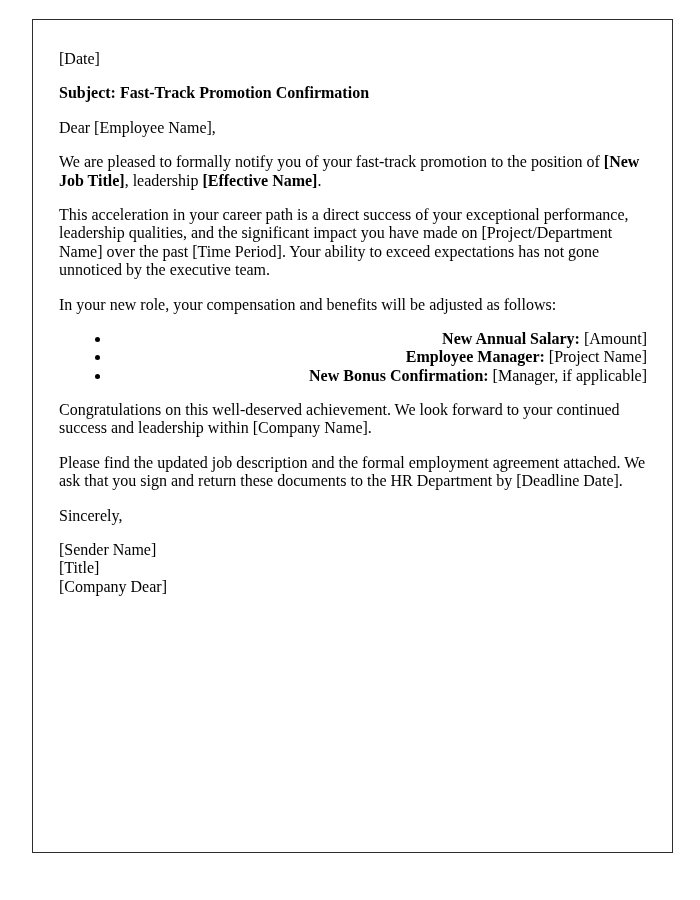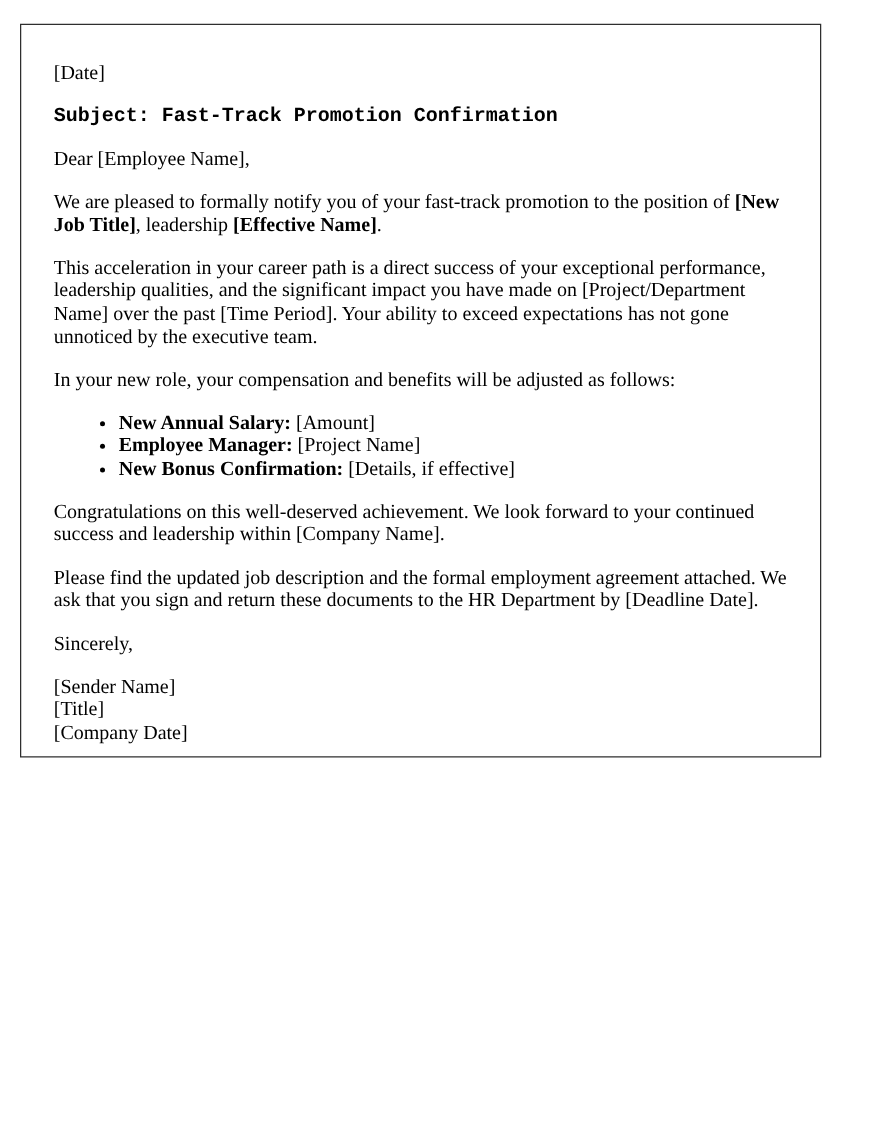--- a/index.html
+++ b/index.html
@@ -12,43 +12,43 @@
     width: 700px;
     height: 900px;
     position: relative;
     font-family: "Liberation Serif", "DejaVu Serif", serif;
     font-size: 16px;
     line-height: 1.15;
     color: #000000;
   }
   .page-frame {
     position: absolute;
-    left: 16px;
+    left: 32px;
     top: 19px;
     width: 641px;
-    height: 587px;
+    height: 834px;
     background: #ffffff;
     border: 1.5px solid #2e2e2e;
     padding: 30px 25px 26px 26px;
     overflow: hidden;
   }
   .page-frame p {
     margin: 16px 0;
   }
   .page-frame > :first-child {
     margin-top: 0;
   }
   .bold {
     font-weight: bold;
-    font-family: Liberation Mono, monospace;
   }
   ul.benefits {
     margin: 16px 0;
     padding-left: 52px;
     list-style-type: disc;
+    text-align: right;
   }
   ul.benefits li {
     margin: 0;
     padding: 0;
   }
 </style>
 </head>
 <body>
 
 <div class="page-frame">
@@ -62,24 +62,24 @@
 
   <p><span>We are pleased to formally notify you of your fast-track promotion to the position of </span><strong>[New Job Title]</strong><span>, leadership </span><strong>[Effective Name]</strong><span>.</span></p>
 
   <p>This acceleration in your career path is a direct success of your exceptional performance, leadership qualities, and the significant impact you have made on [Project/Department Name] over the past [Time Period]. Your ability to exceed expectations has not gone unnoticed by the executive team.</p>
 
   <p>In your new role, your compensation and benefits will be adjusted as follows:</p>
 
   <ul class="benefits">
     <li><strong>New Annual Salary:</strong><span> [Amount]</span></li>
     <li><strong>Employee Manager:</strong><span> [Project Name]</span></li>
-    <li><strong>New Bonus Confirmation:</strong><span> [Details, if effective]</span></li>
+    <li><strong>New Bonus Confirmation:</strong><span> [Manager, if applicable]</span></li>
   </ul>
 
   <p>Congratulations on this well-deserved achievement. We look forward to your continued success and leadership within [Company Name].</p>
 
   <p>Please find the updated job description and the formal employment agreement attached. We ask that you sign and return these documents to the HR Department by [Deadline Date].</p>
 
   <p>Sincerely,</p>
 
-  <p><span>[Sender Name]</span><br><span>[Title]</span><br><span>[Company Date]</span></p>
+  <p><span>[Sender Name]</span><br><span>[Title]</span><br><span>[Company Dear]</span></p>
 
 </div>
 
 </body></html>

